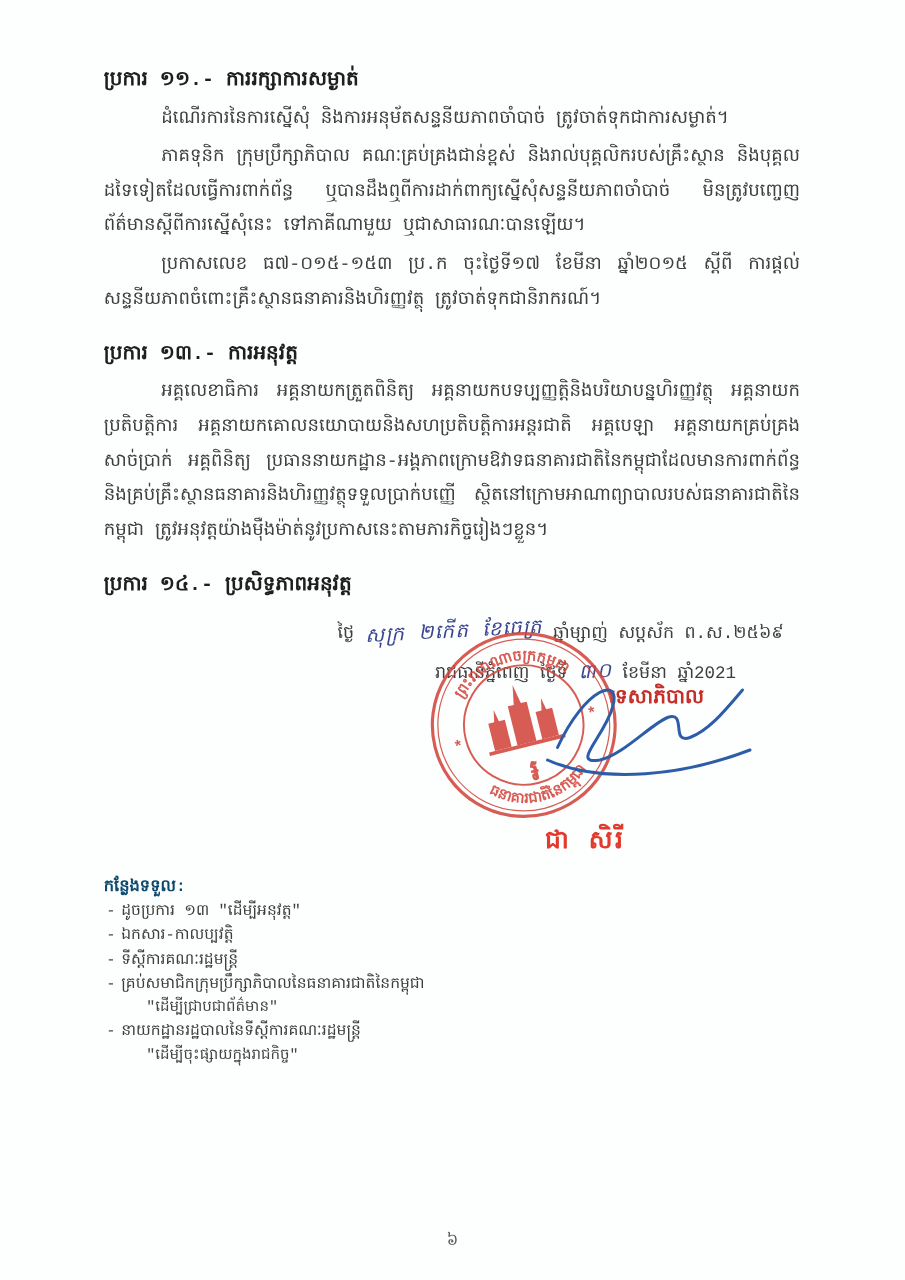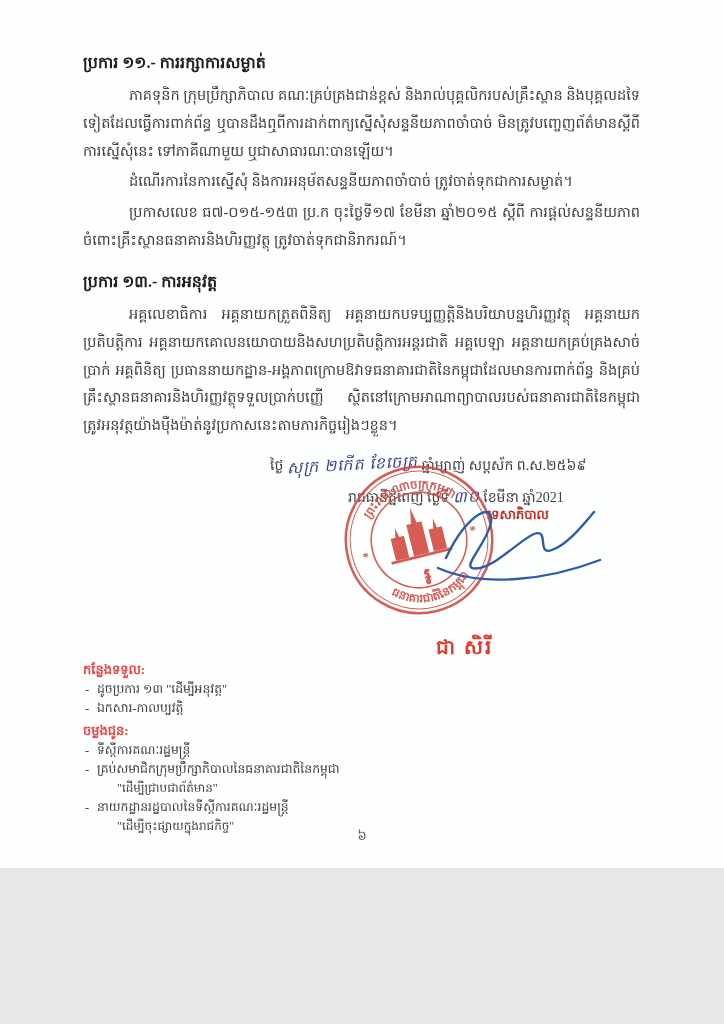--- a/index.html
+++ b/index.html
@@ -1,21 +1,21 @@
 <!DOCTYPE html>
 <html lang="km"><head>
 <meta charset="utf-8">
 <style>
   html,body{margin:0;padding:0;background:#e8e8e8;}
   .page{
     position:relative;
-    width:724px;height:868px;
+    width:724px;height:1024px;
     margin:0 auto;
     background:#fdfefe;
-    font-family:Liberation Serif, serif;
+    font-family:Liberation Mono, monospace;
     color:#3a3a3a;
     overflow:hidden;
     box-sizing:border-box;
     padding:52px 84px 11px 83px;
   }
   .article-title{
     font-size:16px;
     font-weight:bold;
     color:#1e1e1e;
     margin:16px 0 6px 0;
@@ -37,59 +37,60 @@
   .hand{
     color:#3b478f;
     font-style:italic;
     font-size:16px;
     letter-spacing:1px;
     display:inline-block;
     transform:rotate(-3deg);
   }
   .governor-title{
     position:absolute;left:487px;top:60px;
-    font-size:13px;font-weight:bold;color:#c62f28;
+    font-size:16px;font-weight:bold;color:#c62f28;
   }
   .stamp-wrap{
     position:absolute;left:341px;top:16px;width:156px;height:156px;
     transform:rotate(-14deg);
     opacity:.88;
   }
   .signature-wrap{position:absolute;left:428px;top:52px;width:180px;height:110px;}
   .signer-name{
-    position:absolute;left:436px;top:188px;
+    position:absolute;left:436px;top:172px;
     font-size:20px;font-weight:bold;color:#e23a2c;
     letter-spacing:2px;
     text-align:right;
   }
   
   .footer{margin-top:0;font-size:12.4px;line-height:1.55;color:#3d3d3d;}
-  .footer-heading{font-weight:bold;color:#ef4444;font-size:13px;margin-top:2px;}
+  .footer-heading{font-weight:bold;color:#0c4a6e;font-size:13px;margin-top:2px;}
   .footer-item{padding-left:14px;position:relative;}
   .footer-item::before{content:"-";position:absolute;left:2px;color:#3d3d3d;}
   .footer-note{padding-left:34px;font-size:12px;color:#444;}
   .page-number{
     position:absolute;left:0;right:0;bottom:22px;
     text-align:center;font-size:13px;color:#555;
   }
 </style>
 </head>
 <body>
 
 <div class="page">
 
   <div class="article-title first">ប្រការ ១១.- ការរក្សាការសម្ងាត់</div>
+  <p class="body-par">ដំណើរការនៃការស្នើសុំ និងការអនុម័តសន្ទនីយភាពចាំបាច់ ត្រូវចាត់ទុកជាការសម្ងាត់។</p>
   <p class="body-par">ភាគទុនិក ក្រុមប្រឹក្សាភិបាល គណៈគ្រប់គ្រងជាន់ខ្ពស់ និងរាល់បុគ្គលិករបស់គ្រឹះស្ថាន និងបុគ្គលដទៃទៀតដែលធ្វើការពាក់ព័ន្ធ ឬបានដឹងឮពីការដាក់ពាក្យស្នើសុំសន្ទនីយភាពចាំបាច់ មិនត្រូវបញ្ចេញព័ត៌មានស្តីពីការស្នើសុំនេះ ទៅភាគីណាមួយ ឬជាសាធារណៈបានឡើយ។</p>
-  <p class="body-par">ដំណើរការនៃការស្នើសុំ និងការអនុម័តសន្ទនីយភាពចាំបាច់ ត្រូវចាត់ទុកជាការសម្ងាត់។</p>
 
   <p class="body-par">ប្រកាសលេខ ធ៧-០១៥-១៥៣ ប្រ.ក ចុះថ្ងៃទី១៧ ខែមីនា ឆ្នាំ២០១៥ ស្តីពី ការផ្តល់សន្ទនីយភាពចំពោះគ្រឹះស្ថានធនាគារនិងហិរញ្ញវត្ថុ ត្រូវចាត់ទុកជានិរាករណ៍។</p>
 
   <div class="article-title">ប្រការ ១៣.- ការអនុវត្ត</div>
   <p class="body-par">អគ្គលេខាធិការ អគ្គនាយកត្រួតពិនិត្យ អគ្គនាយកបទប្បញ្ញត្តិនិងបរិយាបន្នហិរញ្ញវត្ថុ អគ្គនាយកប្រតិបត្តិការ អគ្គនាយកគោលនយោបាយនិងសហប្រតិបត្តិការអន្តរជាតិ អគ្គបេឡា អគ្គនាយកគ្រប់គ្រងសាច់ប្រាក់ អគ្គពិនិត្យ ប្រធាននាយកដ្ឋាន-អង្គភាពក្រោមឱវាទធនាគារជាតិនៃកម្ពុជាដែលមានការពាក់ព័ន្ធ និងគ្រប់គ្រឹះស្ថានធនាគារនិងហិរញ្ញវត្ថុទទួលប្រាក់បញ្ញើ ស្ថិតនៅក្រោមអាណាព្យាបាលរបស់ធនាគារជាតិនៃកម្ពុជា ត្រូវអនុវត្តយ៉ាងម៉ឺងម៉ាត់នូវប្រកាសនេះតាមភារកិច្ចរៀងៗខ្លួន។</p>
 
+  <div class="article-title">ប្រការ ១៤.- ប្រសិទ្ធភាពអនុវត្ត</div>
 
   <div class="sig-zone">
 
     <div class="date-line-1">
       <span>ថ្ងៃ</span>
       <span class="hand">សុក្រ ២កើត ខែចេត្រ</span>
       <span>ឆ្នាំម្សាញ់ សប្តស័ក ព.ស.២៥៦៩</span>
     </div>
 
     <div class="date-line-2">
@@ -140,21 +141,20 @@
     </div>
 
     <div class="signer-name">ជា សិរី</div>
   </div>
 
   <div class="footer">
     <div class="footer-heading">កន្លែងទទួល:</div>
     <div class="footer-item">ដូចប្រការ ១៣ "ដើម្បីអនុវត្ត"</div>
     <div class="footer-item">ឯកសារ-កាលប្បវត្តិ</div>
 
-    <div class="footer-heading">ចម្លងជូន:</div>
     <div class="footer-item">ទីស្តីការគណៈរដ្ឋមន្ត្រី</div>
     <div class="footer-item">គ្រប់សមាជិកក្រុមប្រឹក្សាភិបាលនៃធនាគារជាតិនៃកម្ពុជា</div>
     <div class="footer-note">"ដើម្បីជ្រាបជាព័ត៌មាន"</div>
     <div class="footer-item">នាយកដ្ឋានរដ្ឋបាលនៃទីស្តីការគណៈរដ្ឋមន្ត្រី</div>
     <div class="footer-note">"ដើម្បីចុះផ្សាយក្នុងរាជកិច្ច"</div>
   </div>
 
   <div class="page-number">៦</div>
 </div>
 

